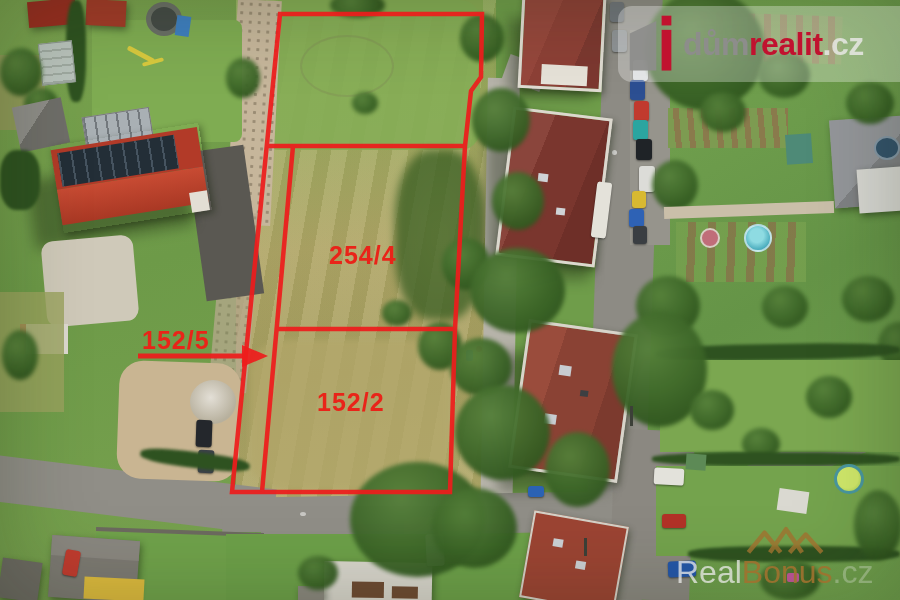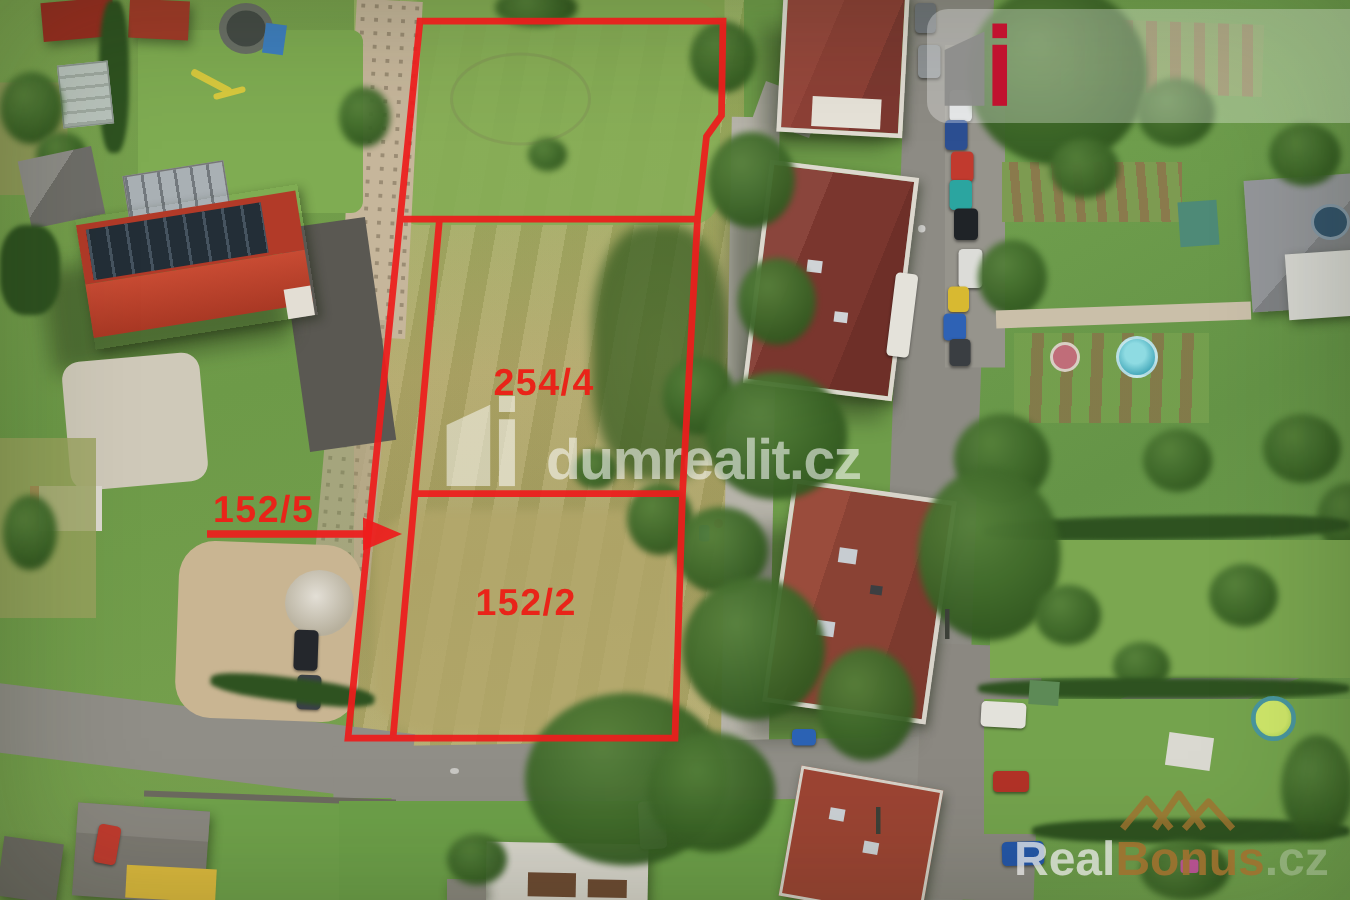--- a/index.html
+++ b/index.html
@@ -24,21 +24,21 @@
   .wm-text{color:var(--watermark_white,#fff);font-weight:700;font-size:38px;letter-spacing:-1px;line-height:1;}
   .logo-tr{position:absolute;left:618px;top:6px;width:282px;height:76px;z-index:45;
     background:rgba(255,255,255,.30);border-radius:14px 0 0 14px;
     display:flex;align-items:center;padding-left:10px;box-sizing:border-box;}
   .logo-tr .words{font-weight:700;font-size:32px;letter-spacing:-.5px;margin-left:9px;line-height:1;}
   .w-dum{color:var(--dum_gray,#8d8d8b);}
   .w-realit{color:var(--realit_red,#c1122f);}
   .w-cz{color:var(--cz_light,#e8e8e5);opacity:.85;}
   .logo-br{position:absolute;left:676px;top:522px;z-index:45;width:220px;}
   .logo-br .roofs{display:block;margin-left:64px;opacity:.8;}
-  .logo-br .words{font-weight:700;font-size:32px;letter-spacing:0;line-height:1;margin-top:2px;}
+  .logo-br .words{font-weight:400;font-size:32px;letter-spacing:0;line-height:1;margin-top:2px;}
   .w-real{color:var(--real_silver,#ececea);opacity:.75;}
   .w-bonus{color:var(--bonus_gold,#a0722f);opacity:.9;}
   .w-bcz{color:var(--real_silver,#ececea);opacity:.3;}
 </style>
 </head>
 <body>
 
 <div class="photo">
 
   <i class="b" style="left:0;top:0;width:252px;height:600px;background:linear-gradient(165deg,#7ba34f,#6d9a48 45%,#79a24f)"></i>
@@ -220,35 +220,28 @@
       <polyline points="277,329 455,329"></polyline>
       <line x1="138" y1="356" x2="244" y2="356" stroke-width="5"></line>
     </g>
     <polygon points="242,345 268,356 242,367" fill="var(--outline_red,#ee1c1c)" opacity="0.92"></polygon>
   </svg>
 
   <div class="plabel" style="left:329px;top:241px">254/4</div>
   <div class="plabel" style="left:317px;top:388px">152/2</div>
   <div class="plabel" style="left:142px;top:326px">152/5</div>
 
-  <div class="wm">
-    <svg width="58" height="62" viewBox="0 0 52 64">
-      <polygon points="2,20 32,6 32,62 2,62" fill="#ffffff" opacity=".9"></polygon>
-      <rect x="38" y="16" width="11" height="46" fill="#ffffff"></rect>
-      <rect x="38" y="0" width="11" height="11" fill="#ffffff"></rect>
-    </svg>
-    <span class="wm-text">dumrealit.cz</span>
-  </div>
 
   <div class="logo-tr">
     <svg width="46" height="58" viewBox="0 0 52 64">
       <polygon points="2,20 32,6 32,62 2,62" fill="var(--dum_gray,#8d8d8b)" opacity=".95"></polygon>
       <rect x="38" y="16" width="11" height="46" fill="var(--realit_red,#c1122f)"></rect>
       <rect x="38" y="0" width="11" height="11" fill="var(--realit_red,#c1122f)"></rect>
     </svg>
+    <span class="words"><span class="w-dum">dům</span><span class="w-realit">realit</span><span class="w-cz">.cz</span></span>
   </div>
 
   <div class="logo-br">
     <svg class="roofs" width="92" height="34" viewBox="0 0 92 38">
       <g fill="none" stroke="var(--bonus_gold,#a0722f)" stroke-width="5" stroke-linejoin="round">
         <path d="M4,34 L22,12 L40,34"></path>
         <path d="M28,34 L46,8 L64,34"></path>
         <path d="M50,34 L68,14 L86,34"></path>
       </g>
     </svg>

